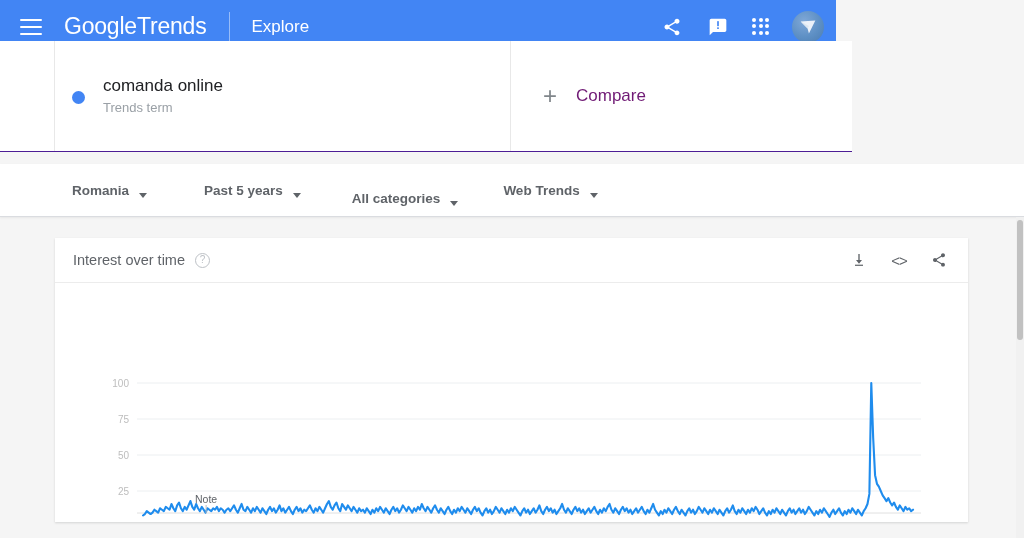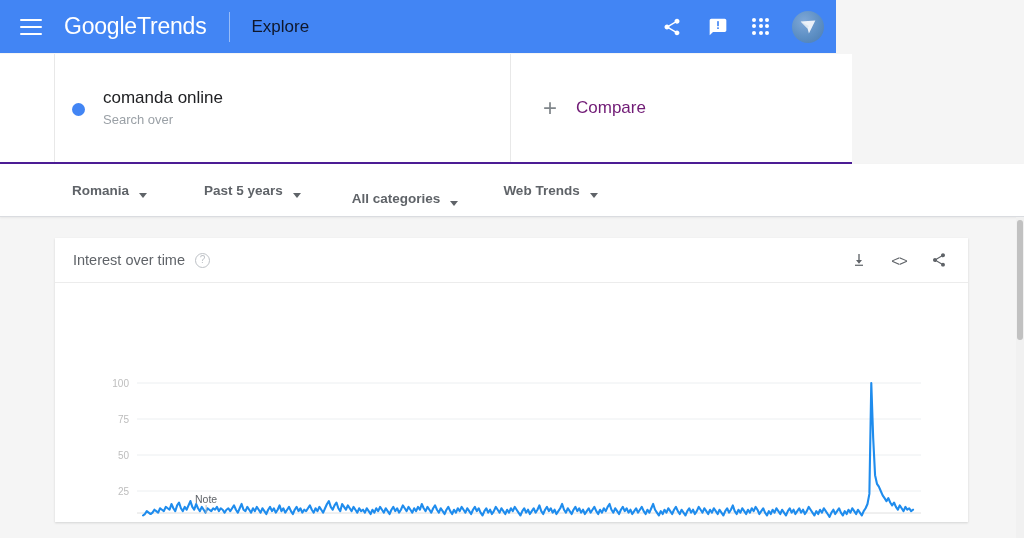--- a/index.html
+++ b/index.html
@@ -60,21 +60,21 @@
 
   .header-divider {
     width: 1px;
     height: 30px;
     background: rgba(255,255,255,0.45);
     margin: 0 22px 0 22px;
   }
 
   .explore {
     font-size: 17px;
-    color: #0f172a;
+    color: #ffffff;
     white-space: nowrap;
     cursor: pointer;
   }
 
   .header-right {
     position: absolute;
     right: 12px;
     top: 0;
     height: 53px;
     display: flex;
@@ -118,25 +118,25 @@
     justify-content: center;
     cursor: pointer;
     overflow: hidden;
     position: relative;
   }
   .avatar svg { display:block; }
 
   
   .terms-bar {
     position: absolute;
-    top: 54px; left: 0;
+    top: 41px; left: 0;
     width: 852px;
     height: 111px;
     background: #ffffff;
-    border-bottom: 3px solid #4c1d95;
+    border-bottom: 1px solid #4c1d95;
     display: flex;
   }
   .terms-gutter {
     width: 55px;
     height: 100%;
     border-right: 1px solid #e8e8e8;
   }
   .term-cell {
     width: 456px;
     height: 100%;
@@ -398,21 +398,21 @@
     </div>
   </div>
 
   <div class="terms-bar">
     <div class="terms-gutter"></div>
 
     <div class="term-cell">
       <div class="term-dot"></div>
       <div class="term-text">
         <div class="term-title">comanda online</div>
-        <div class="term-sub">Search over</div>
+        <div class="term-sub">Trends term</div>
       </div>
     </div>
 
     <div class="compare-cell">
       <span class="compare-plus">+</span>
       <span class="compare-label">Compare</span>
     </div>
   </div>
 
   <div class="filter-bar">

